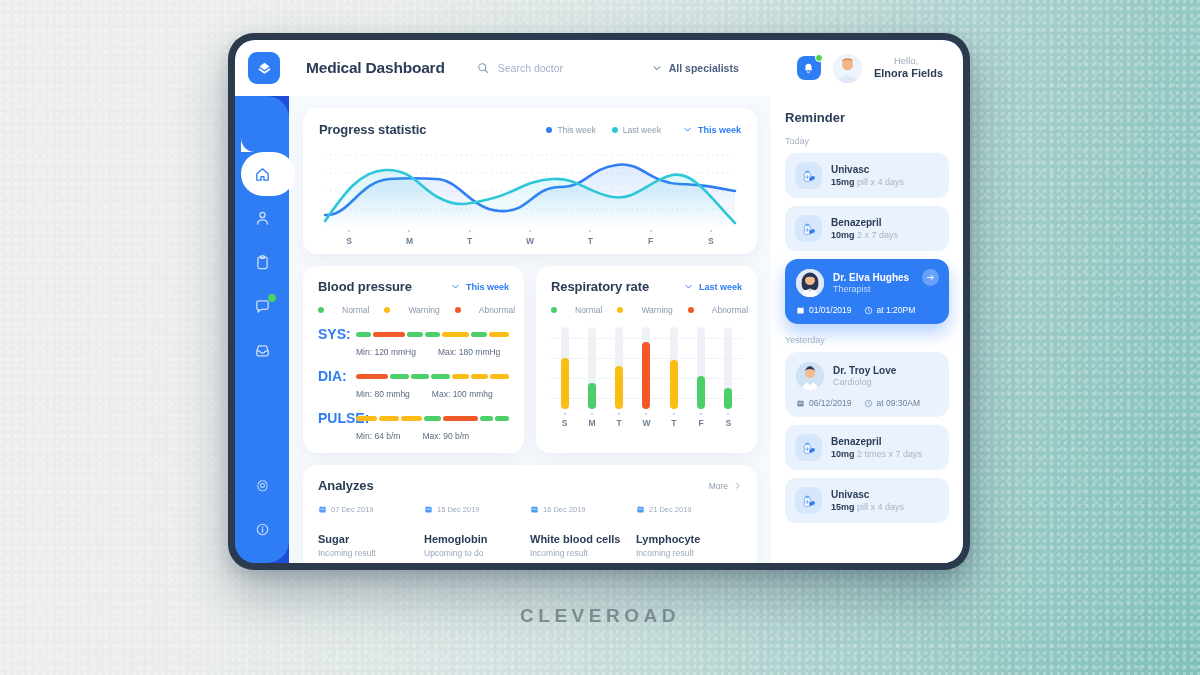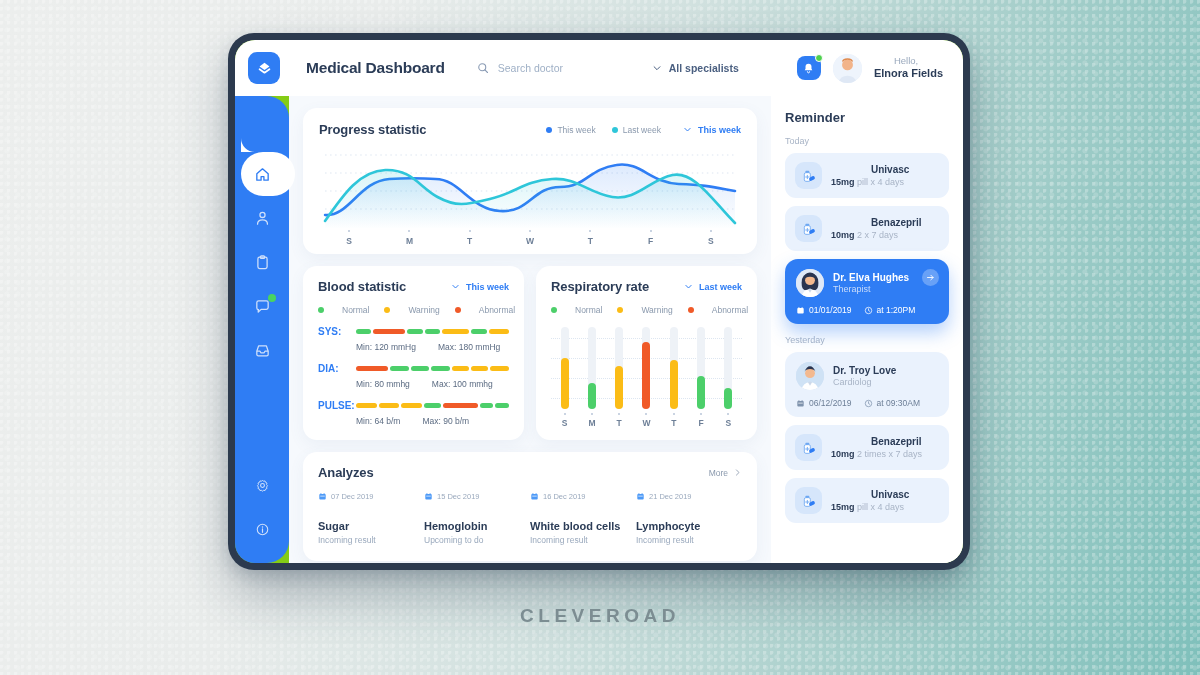--- a/index.html
+++ b/index.html
@@ -22,21 +22,21 @@
   .device {
     position: absolute; left: 228px; top: 33px;
     width: 742px; height: 537px;
     background: #2c3a4e;
     border-radius: 26px;
     padding: 7px;
     box-shadow: 0 26px 50px rgba(30,50,70,.30), 0 6px 16px rgba(30,50,70,.18);
   }
   .screen {
     width: 100%; height: 100%;
-    background: #84cc16;
+    background: #1d4ed8;
     border-radius: 20px;
     overflow: hidden;
     position: relative;
     display: flex;
     flex-direction: column;
   }
 
   
   .topbar {
     height: 56px; flex: 0 0 56px;
@@ -158,21 +158,21 @@
   .xtick { flex: 1; text-align: center; }
   .xtick .pt { width: 2px; height: 2px; border-radius: 50%; background: #b9c6d8; margin: 0 auto 4px; }
   .xtick .lb { font-size: 8.5px; font-weight: bold; color: #6d7f97; }
 
   
   .mid-row { display: flex; gap: 12px; }
   .mid-card { flex: 1; padding: 13px 15px 12px 15px; min-width: 0; }
 
   
   .bp-row { display: flex; align-items: center; gap: 8px; margin-top: 11px; }
-  .bp-label { font-size: 10px; font-weight: bold; color: #2f7df4; width: 30px; flex: 0 0 30px; }
+  .bp-label { font-size: 14px; font-weight: bold; color: #2f7df4; width: 30px; flex: 0 0 30px; }
   .bp-bar { flex: 1; display: flex; gap: 2px; height: 5px; }
   .bp-bar i { border-radius: 3px; display: block; height: 5px; }
   .bp-minmax { display: flex; gap: 22px; margin: 5px 0 0 38px; }
   .bp-minmax span { font-size: 8.5px; color: #5b6b82; }
 
   
   .resp-chart { position: relative; height: 82px; margin-top: 12px; }
   .resp-grid { position: absolute; inset: 0 0 0 0; }
   .resp-grid i {
     position: absolute; left: 0; right: 0; height: 1px;
@@ -212,21 +212,21 @@
   .rem {
     background: #eaf2fd; border-radius: 11px;
     padding: 9px 10px; margin-bottom: 8px;
     display: flex; align-items: center; gap: 9px;
   }
   .pill-ic {
     width: 27px; height: 27px; border-radius: 9px;
     background: #d6e6fb; flex: 0 0 27px;
     display: flex; align-items: center; justify-content: center;
   }
-  .rem-nm { font-size: 10px; font-weight: bold; color: #2b3c57; margin-left: 40px; }
+  .rem-nm { font-size: 10px; font-weight: bold; color: #2b3c57; }
   .rem-dose { font-size: 9px; margin-top: 2px; }
   .rem-dose b { color: #2b3c57; font-weight: bold; }
   .rem-dose span { color: #a8b4c6; font-weight: normal; }
 
   .appt {
     border-radius: 13px; padding: 10px 11px 9px; margin-bottom: 8px;
     background: #eaf2fd; position: relative;
   }
   .appt.active { background: #2f7df4; box-shadow: 0 9px 18px rgba(47,125,244,.35); }
   .appt-top { display: flex; align-items: center; gap: 9px; }
@@ -441,21 +441,21 @@
                 <div class="pt"></div>
                 <div class="lb">S</div>
               </div>
         </div>
       </div>
 
       <div class="mid-row">
 
         <div class="card mid-card">
           <div class="card-head">
-            <div class="card-title">Blood statistic</div>
+            <div class="card-title">Blood pressure</div>
             <div class="ctrl">
               <svg width="9" height="9" viewBox="0 0 24 24">
                 <path d="M5 9 L12 16 L19 9" fill="none" stroke="#2f7df4" stroke-width="2.6" stroke-linecap="round" stroke-linejoin="round"></path>
               </svg>
               <span>This week</span>
             </div>
           </div>
           <div class="legend-row" style="margin-top:11px;">
             <div class="lg">
                   <span class="d" style="background:#4ccf6a"></span>

